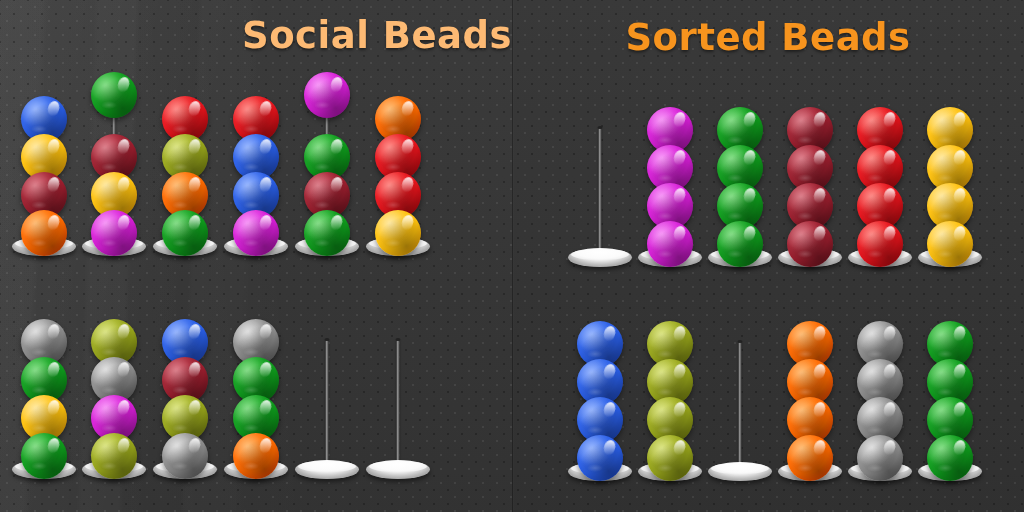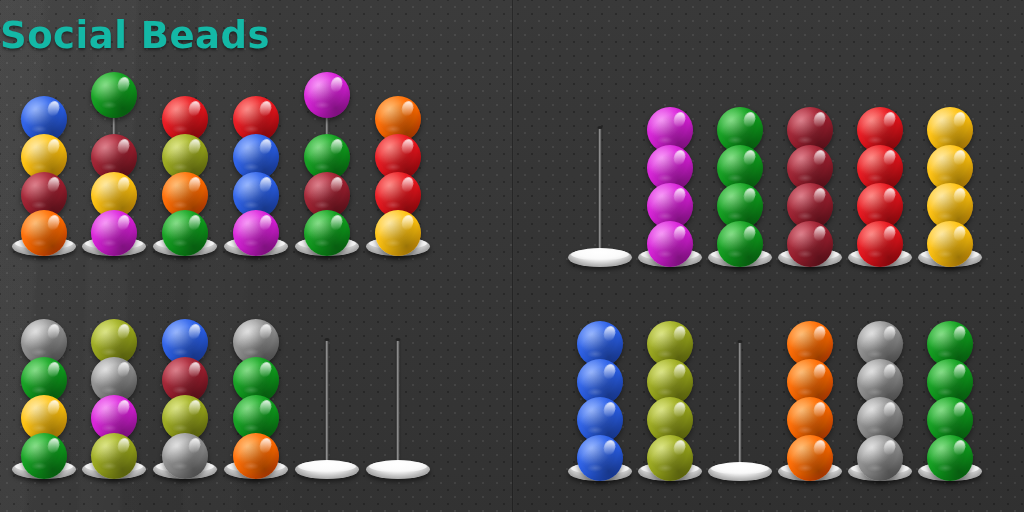--- a/index.html
+++ b/index.html
@@ -114,22 +114,23 @@
 <body>
 
 <div id="stage" style="background: rgb(53, 53, 53);">
   <div class="bg-base"></div>
   <div class="bg-streaks"></div>
   <div class="bg-dots"></div>
 
   <div class="panel-shade" id="panel-shade-left" style="left: 0px; width: 512px;"></div>
   <div class="divider" id="panel-divider" style="left: 512px;"></div>
 
-  <div class="title" id="title-social" style="color: #14b8a6; left: 0px; top: 14px; width: 512px; text-align: left;">Social Beads</div>
-
+  <div class="title" id="title-social" style="color: #fdba74; left: 0px; top: 14px; width: 512px; text-align: right;">Social Beads</div>
+
+  <div class="title" id="title-sorted" style="color: rgb(247, 148, 30); left: 512px; top: 16px; width: 512px; text-align: center;">Sorted Beads</div>
 
   <div id="poles-layer">
       <div class="pole-group" style="left: 4px; top: 111px; width: 80px; height: 160px;">
         <div class="rod" style="top: 6px; height: 130px;"></div>
         <div class="rod-cap" style="top: 4px;"></div>
         <div class="base" style="top: 126px;">
           <div class="base-top" style="top: 1px;"></div>
         </div>
       </div>
       <div class="bead" style="left: 44px; top: 96px; width: 46px; height: 46px; background: radial-gradient(circle at 34% 28%, rgb(107, 151, 255) 0%, rgb(42, 95, 232) 42%, rgb(42, 95, 232) 58%, rgb(20, 58, 168) 100%);">

